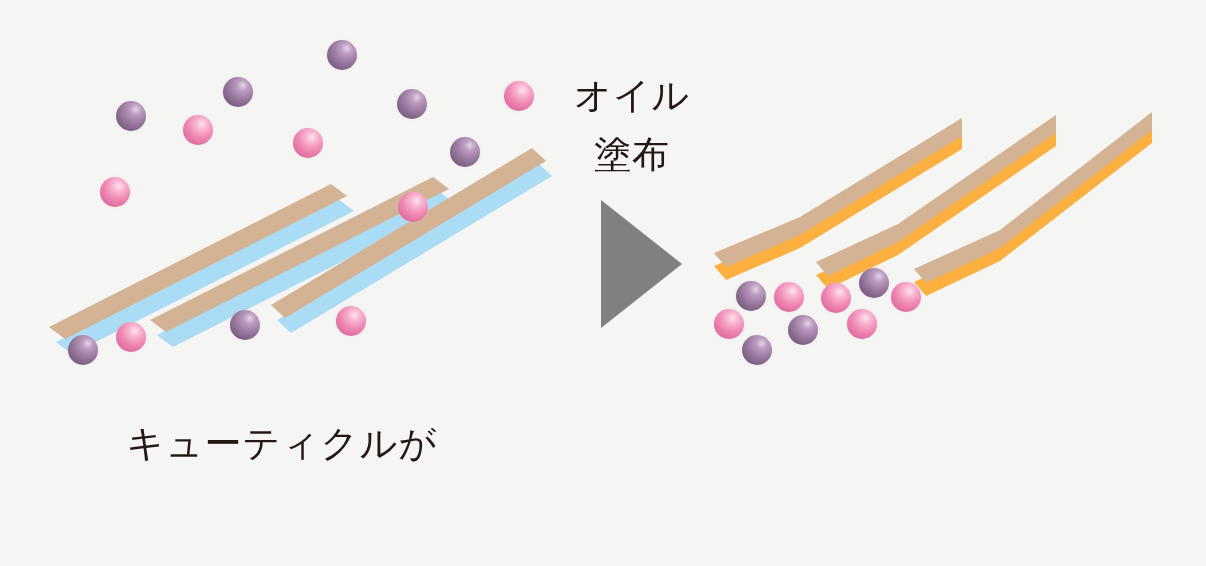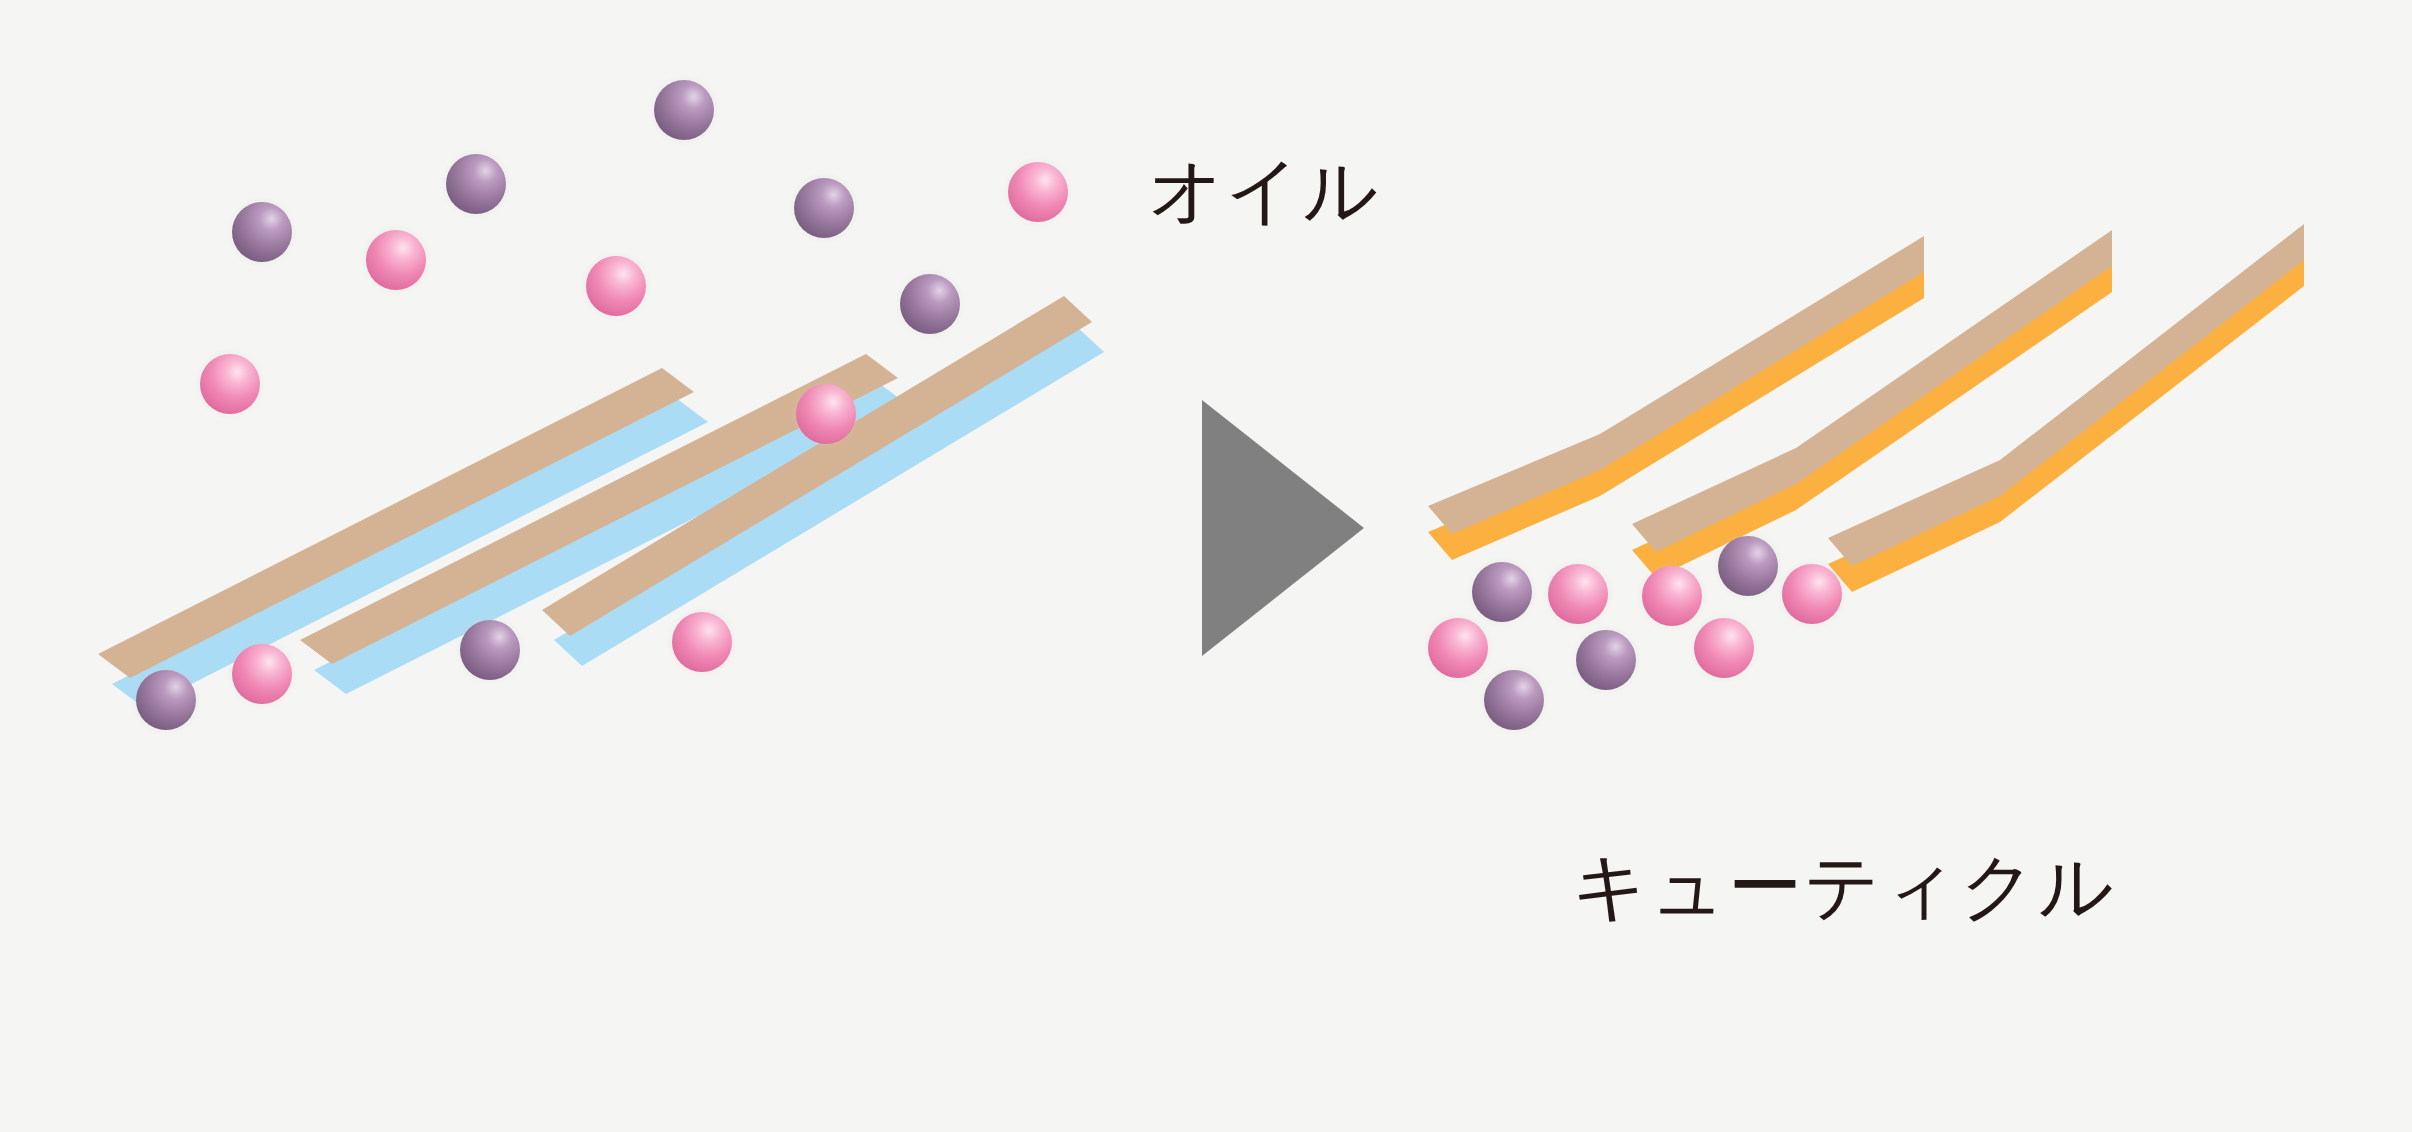--- a/index.html
+++ b/index.html
@@ -214,22 +214,23 @@
         <g>
             <circle cx="862" cy="324" r="18" fill="url(#gradSphereShadow)"></circle>
             <circle cx="862" cy="324" r="15" fill="url(#gradPink)"></circle>
           </g>
       </g>
     </g>
   </svg>
 
   <div class="arrow-label">
     <span>オイル</span>
+    <span>塗布</span>
   </div>
 
   <div class="caption" id="caption-left">
+    <span class="caption-line">キューティクルが</span>
   </div>
 
   <div class="caption" id="caption-right">
-    <span class="caption-line">キューティクル</span>
   </div>
 
 </div>
 
 </body></html>

